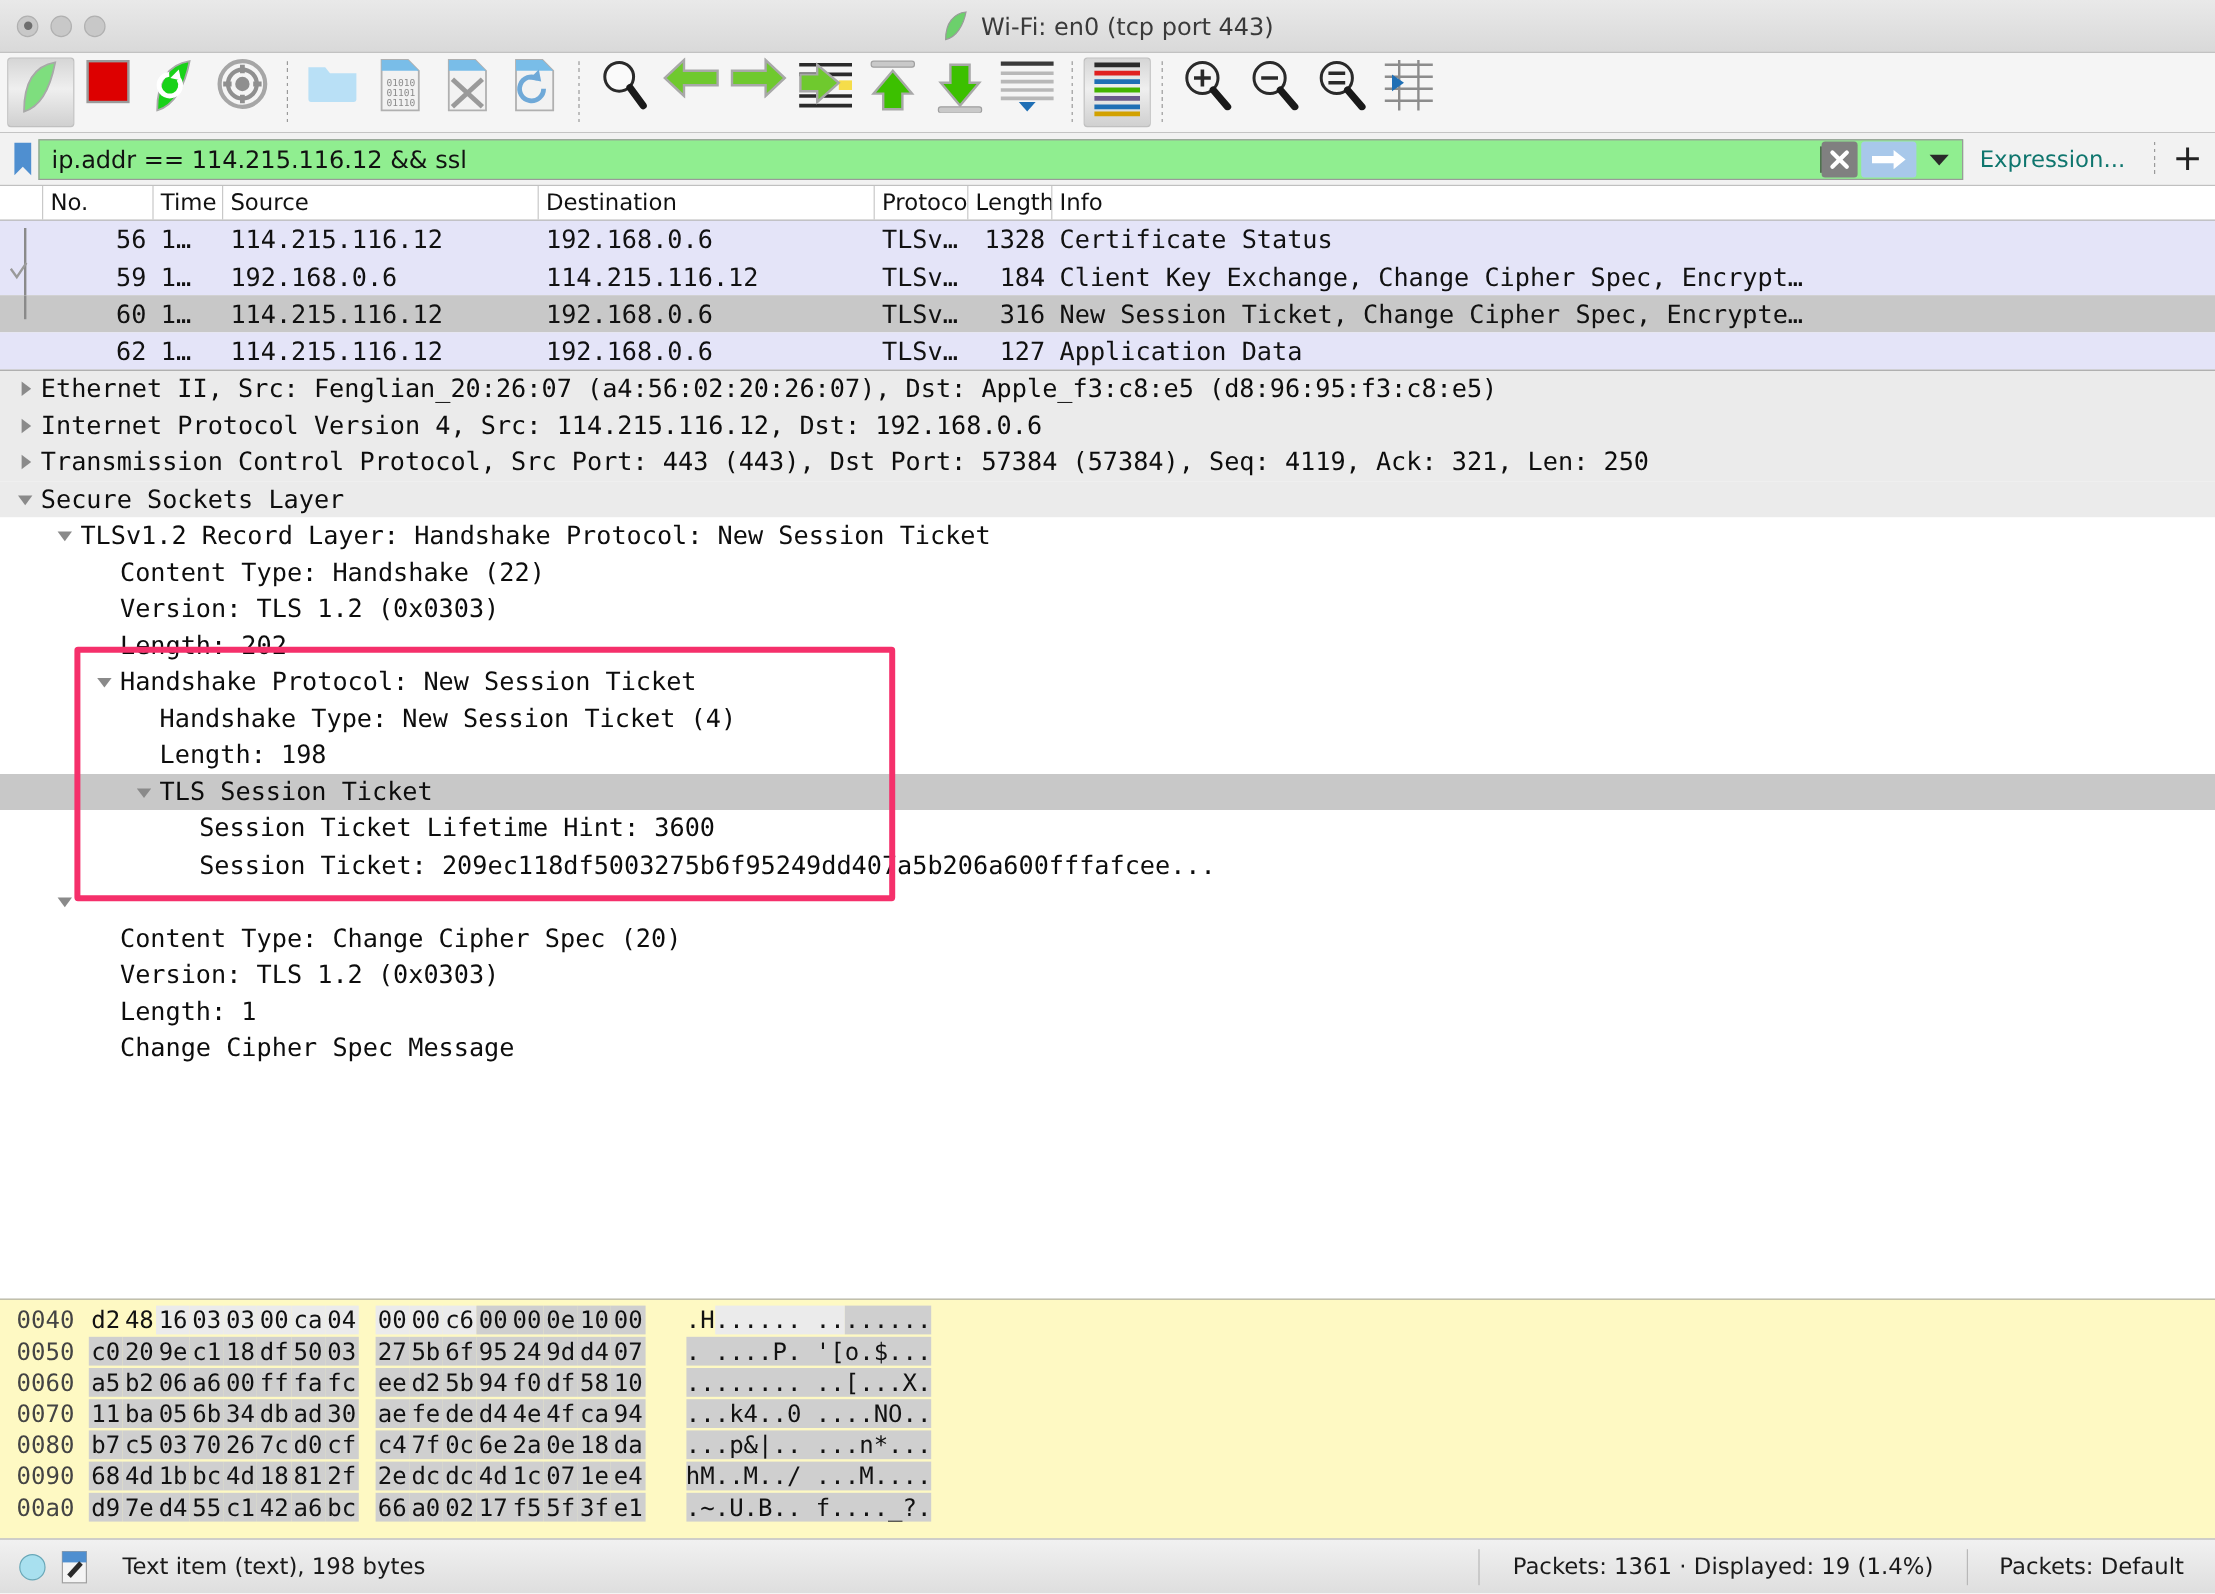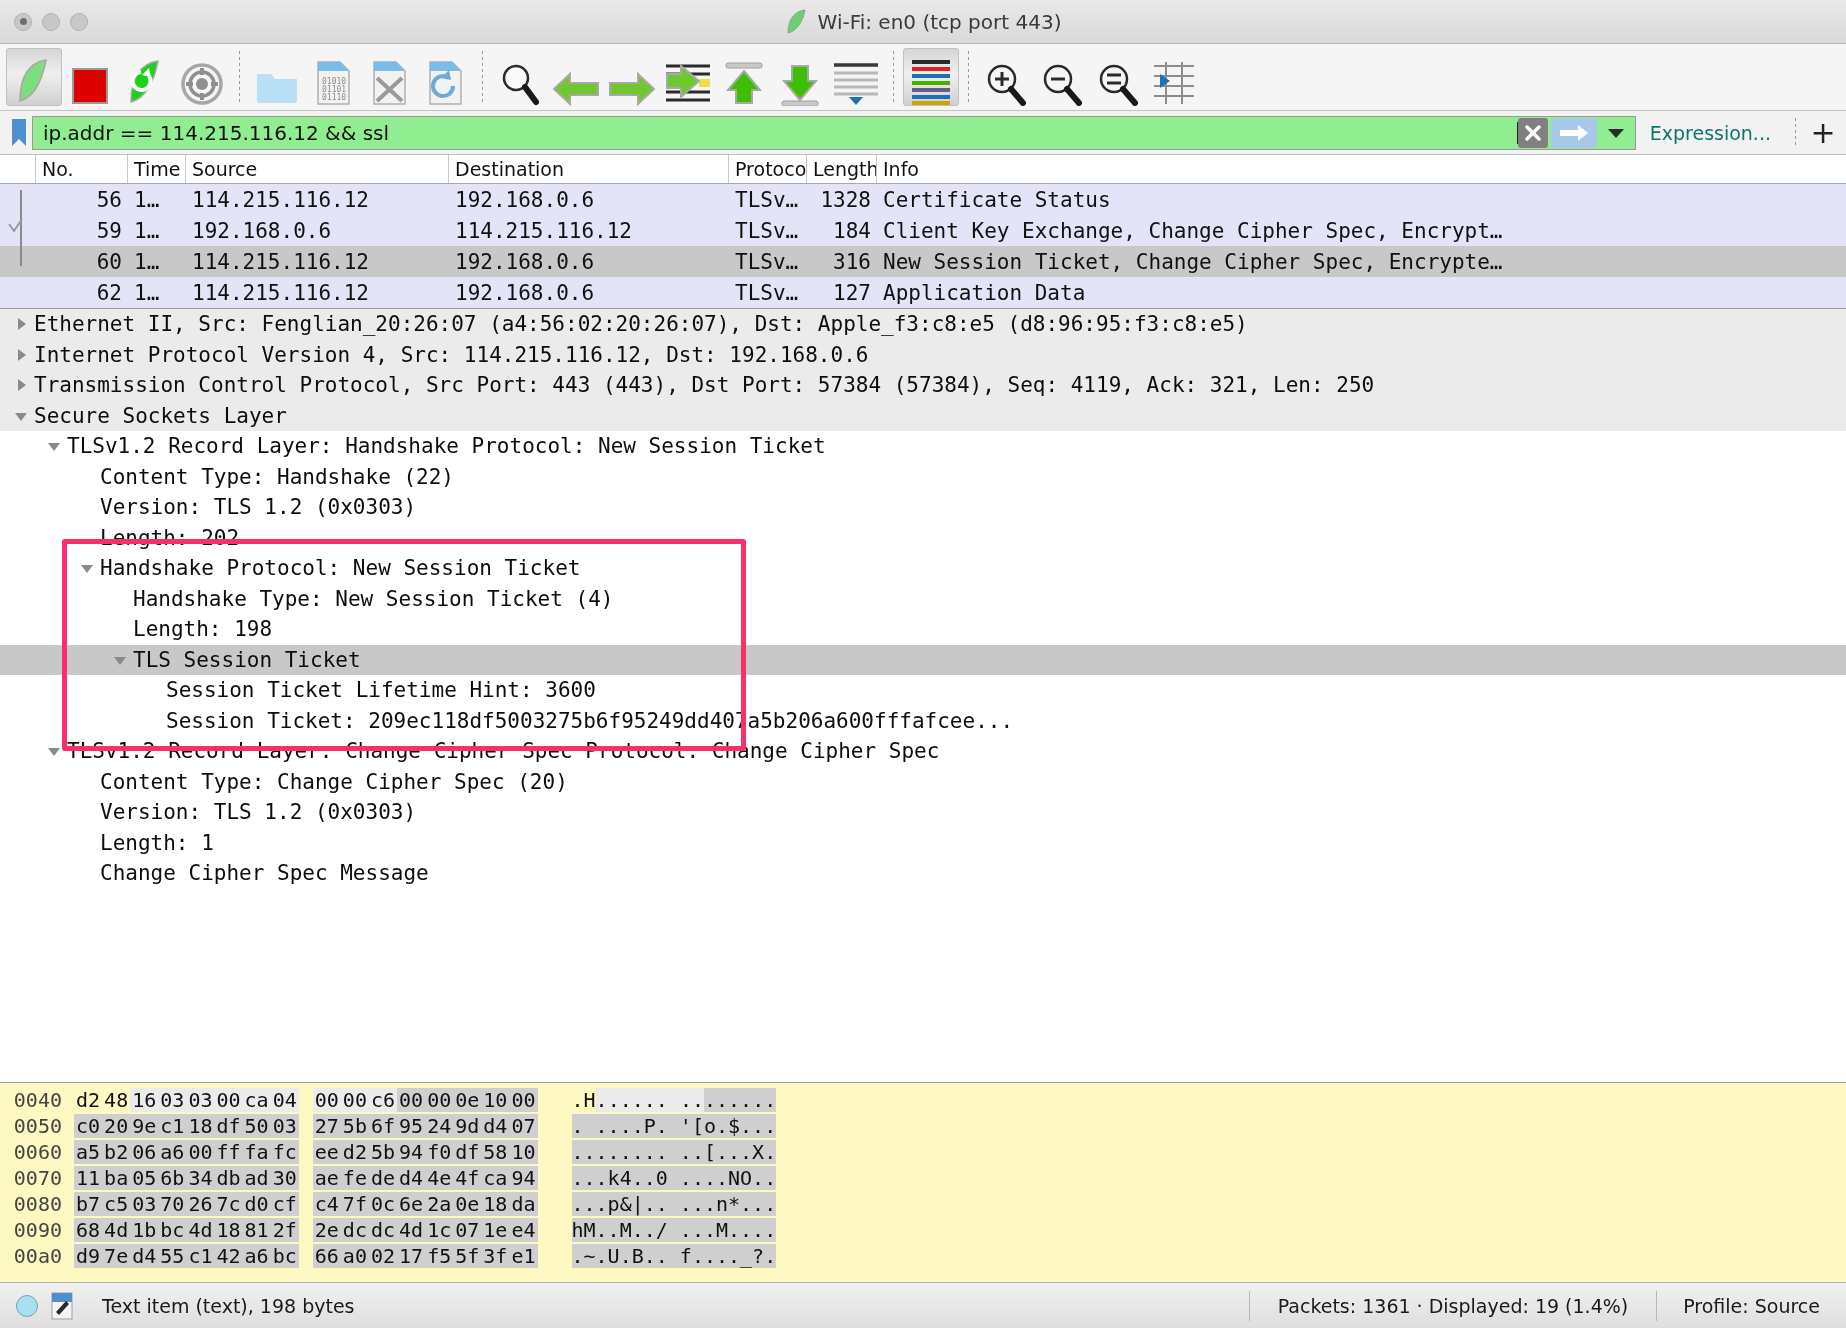--- a/index.html
+++ b/index.html
@@ -31,21 +31,21 @@
 
   
   .toolbar {
     height: 67px; flex: 0 0 67px;
     background: #f5f5f5;
     border-bottom: 1px solid #c4c4c4;
     display: flex; align-items: center; padding: 0 6px;
   }
   .tbtn {
     width: 56px; height: 58px;
-    display: flex; align-items: flex-end; justify-content: center;
+    display: flex; align-items: flex-start; justify-content: center;
     border-radius: 3px;
   }
   .tbtn.active { background: linear-gradient(to bottom,#d6d6d6 0%,#efefef 45%,#d0d0d0 100%); border:1px solid #c0c0c0; }
   .tsep { width: 1px; height: 52px; margin: 0 9px;
     background: repeating-linear-gradient(to bottom,#9a9a9a 0 3px,transparent 3px 6px); }
 
   
   .filterbar {
     height: 44px; flex: 0 0 44px;
     background: #f2f2f2; border-bottom: 1px solid #c0c0c0;
@@ -559,21 +559,20 @@
           <span class="tri"></span>
           <span>Session Ticket: 209ec118df5003275b6f95249dd407a5b206a600fffafcee...</span>
         </div>
         <div class="drow">
           <div style="width: 41px; flex: 0 0 auto;"></div>
           <span class="tri">
             <svg width="14" height="14" viewBox="0 0 14 14">
               <path d="M1 4 L13 4 L7 12 Z" fill="#8a8a8a"></path>
             </svg>
           </span>
-          <span>TLSv1.2 Record Layer: Change Cipher Spec Protocol: Change Cipher Spec</span>
         </div>
         <div class="drow">
           <div style="width: 74px; flex: 0 0 auto;"></div>
           <span class="tri"></span>
           <span>Content Type: Change Cipher Spec (20)</span>
         </div>
         <div class="drow">
           <div style="width: 74px; flex: 0 0 auto;"></div>
           <span class="tri"></span>
           <span>Version: TLS 1.2 (0x0303)</span>
@@ -778,16 +777,16 @@
       <svg width="24" height="28" viewBox="0 0 24 28">
         <rect x="2" y="1" width="20" height="26" fill="#f4f4f4" stroke="#a0a0a0"></rect>
         <rect x="2" y="1" width="20" height="9" fill="#4f8fd0"></rect>
         <path d="M6 20 L16 9 L19 12 L9 23 Z" fill="#2a2a2a"></path>
       </svg>
     </div>
     <div class="sb-text">Text item (text), 198 bytes</div>
     <div class="sb-div"></div>
     <div class="sb-mid">Packets: 1361 · Displayed: 19 (1.4%)</div>
     <div class="sb-div"></div>
-    <div class="sb-right">Profile: Source</div>
+    <div class="sb-right">Packets: Default</div>
   </div>
 
 </div>
 
 </body></html>

